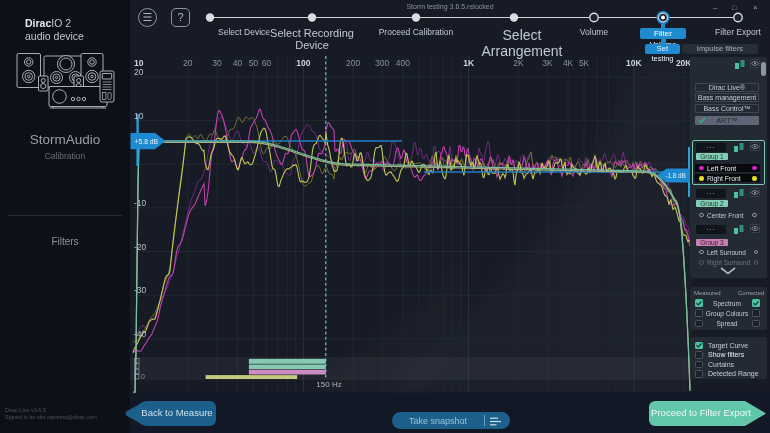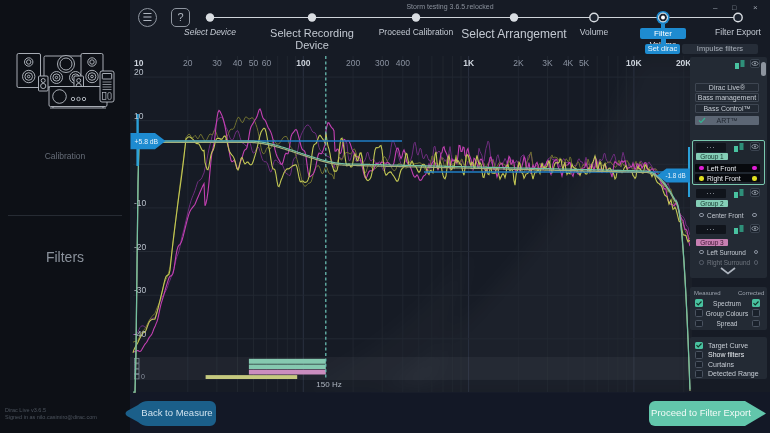--- a/index.html
+++ b/index.html
@@ -116,20 +116,21 @@
 <text x="134" y="118.7" font-size="8.5" fill="#b9c0cb" text-anchor="start">10</text>
 <text x="134" y="205.9" font-size="8.5" fill="#b9c0cb" text-anchor="start">-10</text>
 <text x="134" y="249.5" font-size="8.5" fill="#b9c0cb" text-anchor="start">-20</text>
 <text x="134" y="293.2" font-size="8.5" fill="#b9c0cb" text-anchor="start">-30</text>
 <text x="134" y="336.8" font-size="8.5" fill="#b9c0cb" text-anchor="start">-40</text>
 <text x="329" y="387" font-size="8" fill="#aeb6c1" text-anchor="middle">150 Hz</text>
 </g>
 </svg>
 
 <div class="abs" style="left:0;top:0;width:130px;height:433px;background:#0d1016;">
+ <div class="abs" style="left:25px;top:17px;color:#e6e9ed;font-size:10.5px;line-height:12.5px;"><b>Dirac</b><span style="color:#c2c7ce;">IO 2</span><br><span style="color:#c2c7ce;">audio device</span></div>
  <svg class="abs" style="left:10px;top:45px;" width="115" height="75" viewBox="0 0 115 75" fill="#0d1016" stroke="#b9bec6" stroke-width="0.9">
 <rect x="34" y="11" width="44" height="31" rx="1.5"></rect>
 <circle cx="56" cy="19" r="8.5"></circle>
         <circle cx="56" cy="19" r="6"></circle>
 <circle cx="46.5" cy="32.5" r="6"></circle>
         <circle cx="46.5" cy="32.5" r="3.6"></circle>
         <circle cx="46.5" cy="32.5" r="1.2"></circle>
 <circle cx="65.5" cy="32.5" r="6"></circle>
         <circle cx="65.5" cy="32.5" r="3.6"></circle>
         <circle cx="65.5" cy="32.5" r="1.2"></circle>
@@ -163,23 +164,24 @@
 <rect x="92.3" y="28.5" width="9.4" height="5.5" rx="0.5"></rect>
 <g stroke-width="0.7" fill="none">
 <line x1="92.5" y1="37" x2="101.5" y2="37"></line>
           <line x1="92.5" y1="39.5" x2="101.5" y2="39.5"></line>
           <line x1="92.5" y1="42" x2="101.5" y2="42"></line>
           <line x1="92.5" y1="44.5" x2="101.5" y2="44.5"></line>
 <rect x="92.5" y="47.5" width="3.4" height="7"></rect>
           <rect x="97.8" y="47.5" width="3.4" height="7" rx="1.5"></rect>
 </g>
 </svg>
+ <div class="abs" style="left:0;top:132px;width:130px;text-align:center;color:#989ea8;font-size:13.5px;">StormAudio</div>
  <div class="abs" style="left:0;top:151px;width:130px;text-align:center;color:#666d78;font-size:8.5px;">Calibration</div>
  <div class="abs" style="left:8px;top:215px;width:114px;height:1px;background:#262b33;"></div>
- <div class="abs" style="left:0;top:236px;width:130px;text-align:center;color:#8b929c;font-size:14px;margin-top:13px;">Filters</div>
+ <div class="abs" style="left:0;top:236px;width:130px;text-align:center;color:#8b929c;font-size:10px;">Filters</div>
  <div class="abs" style="left:5px;top:407px;color:#4d545e;font-size:5.5px;line-height:7px;">Dirac Live v3.6.5<br>Signed in as nilo.casimiro@dirac.com</div>
 </div>
 
 <div class="abs" style="left:130px;top:0;width:640px;height:55px;">
  <div class="abs" style="left:220px;top:3px;width:200px;text-align:center;color:#8a919c;font-size:7px;">Storm testing 3.6.5.relocked</div>
  <div class="abs" style="left:583px;top:3px;color:#9aa1ab;font-size:8px;">–</div>
  <div class="abs" style="left:602px;top:3.5px;color:#9aa1ab;font-size:7px;">□</div>
  <div class="abs" style="left:623px;top:3px;color:#9aa1ab;font-size:8px;">×</div>
  <div class="abs" style="left:8px;top:8px;width:19px;height:19px;border:1.3px solid #8e959f;border-radius:50%;color:#aeb5bf;text-align:center;font-size:11px;line-height:17px;">☰</div>
  <div class="abs" style="left:41px;top:8px;width:19px;height:19px;border:1.3px solid #8e959f;border-radius:5px;color:#aeb5bf;text-align:center;font-size:11px;line-height:17px;">?</div>
@@ -189,29 +191,29 @@
 <circle cx="312" cy="17.5" r="4.2" fill="#d9dde2"></circle>
 <circle cx="416" cy="17.5" r="4.2" fill="#d9dde2"></circle>
 <circle cx="514" cy="17.5" r="4.2" fill="#d9dde2"></circle>
 <circle cx="594" cy="17.5" r="4.2" fill="#1d2430" stroke="#d9dde2" stroke-width="1.4"></circle>
 <rect x="661" y="24" width="4" height="5" fill="#1e8bd0"></rect>
 <circle cx="663" cy="17.5" r="6.6" fill="#1e8bd0"></circle>
 <circle cx="663" cy="17.5" r="4.4" fill="#1d2430" stroke="#fff" stroke-width="1"></circle>
 <circle cx="663" cy="17.5" r="2" fill="#ffffff"></circle>
 <circle cx="738" cy="17.5" r="4.2" fill="#1d2430" stroke="#d9dde2" stroke-width="1.4"></circle>
 </svg>
-<div class="abs" style="left:20px;top:27px;width:120px;color:#c3c9d2;font-size:8.5px;text-align:center;font-style:italic;">Select Device</div>
+<div class="abs" style="left:20px;top:27px;width:120px;color:#c3c9d2;font-size:8.5px;text-align:right;">Select Device</div>
 <div class="abs" style="left:122px;top:27px;width:120px;color:#c3c9d2;font-size:11px;text-align:center;">Select Recording Device</div>
 <div class="abs" style="left:226px;top:27px;width:120px;color:#c3c9d2;font-size:8.5px;text-align:center;">Proceed Calibration</div>
-<div class="abs" style="left:324px;top:27px;width:120px;color:#c3c9d2;font-size:12px;text-align:center;">Select Arrangement</div>
+<div class="abs" style="left:332px;top:27px;width:120px;color:#c3c9d2;font-size:14px;text-align:center;">Select Arrangement</div>
 <div class="abs" style="left:404px;top:27px;width:120px;color:#c3c9d2;font-size:8.5px;text-align:center;">Volume</div>
 <div class="abs" style="left:510px;top:27.5px;width:46px;height:11px;background:#1e8bd0;border-radius:2px;color:#fff;font-size:8px;text-align:center;line-height:11px;">Filter Volume</div>
 <div class="abs" style="left:530.5px;top:38px;width:5px;height:6px;background:#1e8bd0;"></div>
 <div class="abs" style="left:548px;top:27px;width:120px;color:#c3c9d2;font-size:8.5px;text-align:center;">Filter Export</div>
-<div class="abs" style="left:515px;top:44px;width:35px;height:10px;background:#1e8bd0;border-radius:2px;color:#eaf4fb;font-size:7.5px;text-align:center;line-height:10px;">Set dirac</div>
+<div class="abs" style="left:515px;top:44px;width:35px;height:10px;background:#1e8bd0;border-radius:2px;color:#eaf4fb;font-size:7.5px;text-align:center;line-height:10px;">Set testing</div>
 <div class="abs" style="left:552px;top:44px;width:76px;height:10px;background:#262d38;border-radius:2px;color:#aab1bb;font-size:7.5px;text-align:center;line-height:10px;">Impulse filters</div>
 </div>
 
 <div class="abs" style="left:690px;top:57px;width:77px;height:221px;background:#232a34;border-radius:2px;"></div>
 <div class="abs" style="left:761px;top:62px;width:5px;height:14px;background:#8d949e;border-radius:2.5px;"></div>
 <svg class="abs" style="left:735px;top:60px;" width="11" height="9">
       <rect x="0" y="3" width="4" height="6" fill="#49c2a0"></rect>
       <rect x="5.5" y="0" width="4" height="7" fill="#2e8f79"></rect>
     </svg>
 <div class="abs" style="left:750px;top:59px;width:10px;height:9px;background:#1a212b;border:1px solid #3a434f;border-radius:2px;">
@@ -314,18 +316,29 @@
 <div class="abs" style="left:708px;top:360.7px;color:#c6ccd4;font-size:7px;">Curtains</div>
 <div class="abs" style="left:695px;top:370.3px;width:7.5px;height:7.5px;background:#1a212b;border:1px solid #4a5360;border-radius:1.5px;"></div>
 <div class="abs" style="left:708px;top:370.3px;color:#c6ccd4;font-size:7px;">Detected Range</div>
 
 <div class="abs" style="left:124px;top:401px;width:92px;height:25px;">
  <svg width="92" height="25" viewBox="0 0 92 25">
         <path d="M86 0 H24 C20 0 17 1.5 14 4 L3 10 C1 11.5 1 13.5 3 15 L14 21 C17 23.5 20 25 24 25 H86 a6 6 0 0 0 6-6 V6 a6 6 0 0 0-6-6 Z" fill="#1b5f8a"></path>
       </svg>
  <div class="abs" style="left:14px;top:6px;width:78px;color:#cfe2ee;font-size:9.5px;text-align:center;">Back to Measure</div>
 </div>
+<div class="abs" style="left:392px;top:412px;width:118px;height:17px;background:#1b5f8a;border-radius:9px;">
+ <div class="abs" style="left:0;top:3.5px;width:92px;color:#9dc4da;font-size:9px;text-align:center;">Take snapshot</div>
+ <div class="abs" style="left:92px;top:3px;width:1px;height:11px;background:#6da4c4;"></div>
+ <svg class="abs" style="left:98px;top:4.5px;" width="11" height="9">
+        <g stroke="#cfe2ee" stroke-width="1.2">
+          <line x1="0" y1="1.2" x2="8" y2="1.2"></line>
+          <line x1="0" y1="4.5" x2="11" y2="4.5"></line>
+          <line x1="0" y1="7.8" x2="6.5" y2="7.8"></line>
+        </g>
+      </svg>
+</div>
 <div class="abs" style="left:649px;top:401px;width:117px;height:25px;">
  <svg width="117" height="25" viewBox="0 0 117 25">
         <path d="M0 6 a6 6 0 0 1 6-6 H96 L117 12.5 L96 25 H6 a6 6 0 0 1-6-6 Z" fill="#62c6ab"></path>
       </svg>
  <div class="abs" style="left:2px;top:6px;width:100px;color:#f2faf7;font-size:9.5px;text-align:center;">Proceed to Filter Export</div>
 </div>
 </div>
 </body></html>

